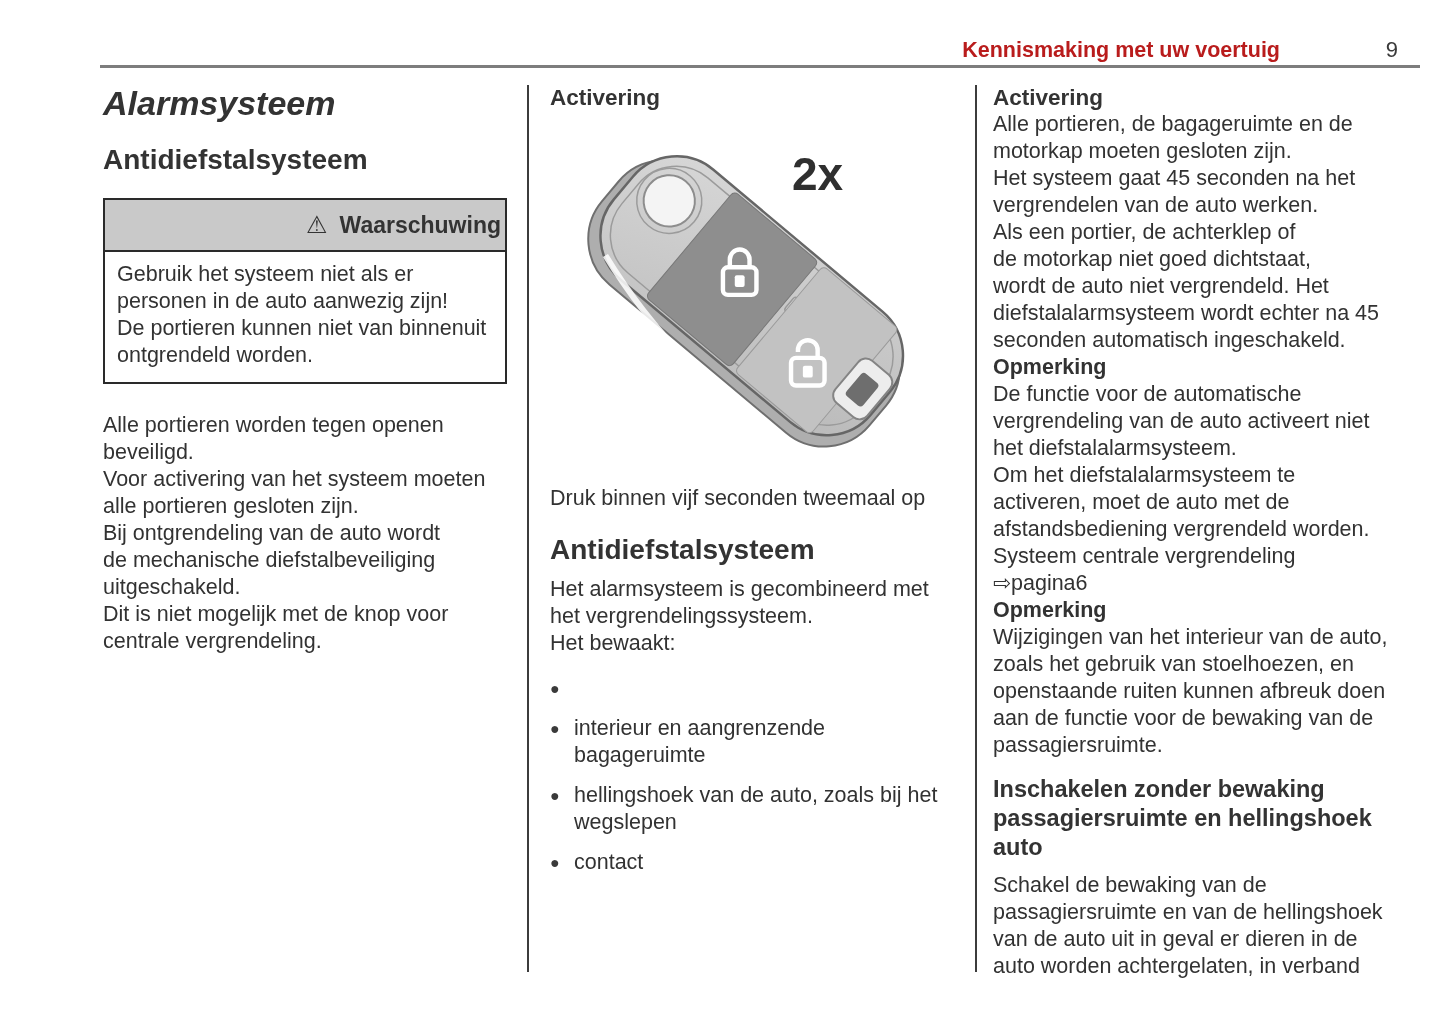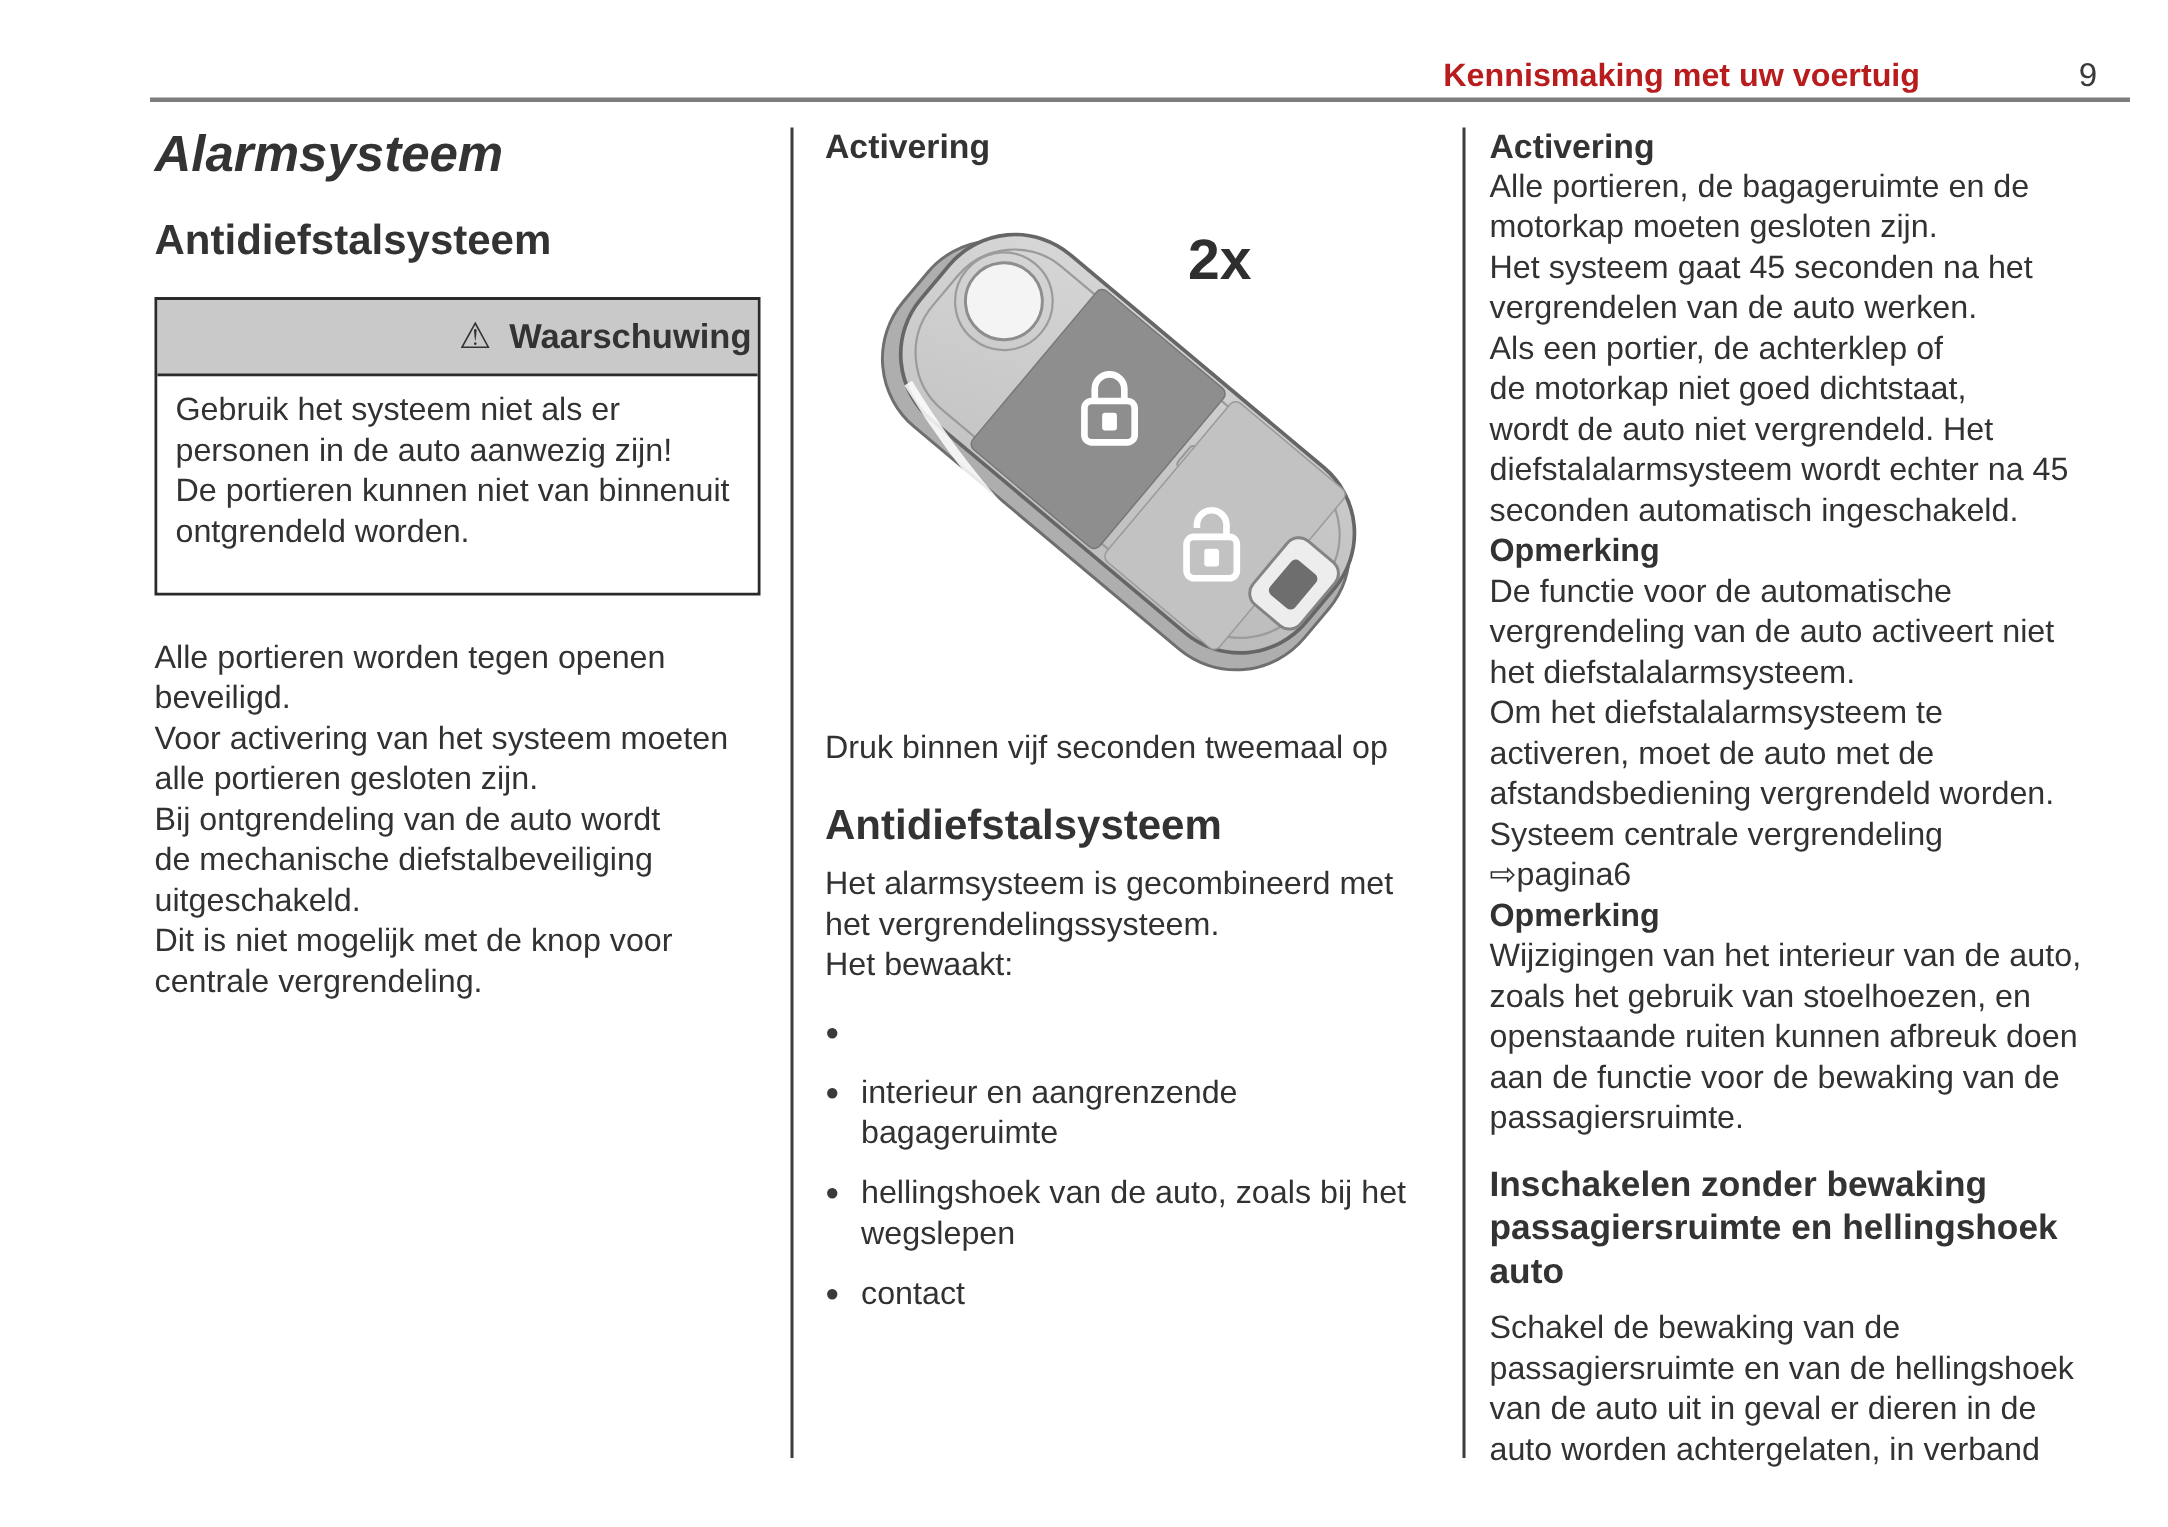--- a/index.html
+++ b/index.html
@@ -24,25 +24,25 @@
   h1,h2,h3{margin:0;color:#333;}
   h1{font-size:34px;line-height:38px;font-style:italic;}
   h2{font-size:28px;line-height:32px;}
   h3{font-size:22.5px;line-height:27px;}
   .col1 h2{margin-top:22px;}
   
   .warnbox{margin-top:22px;border:2px solid #2a2a2a;}
   .warn-head{background:#c9c9c9;border-bottom:2px solid #2a2a2a;text-align:right;
     font-weight:bold;font-size:23px;padding:11px 4px;color:#333;}
   .warn-tri{font-weight:normal;font-size:24px;margin-right:12px;}
-  .warn-body{padding:9px 12px 27px;background:#fff;}
+  .warn-body{padding:9px 12px 13px;background:#fff;}
   .col1 .bodytext{margin-top:28px;}
   
   .figure{position:relative;height:352px;margin-top:8px;}
-  .fig-label{position:absolute;left:242px;top:42px;font-size:38px;font-weight:bold;color:#2f2f2f;text-align:right;}
+  .fig-label{position:absolute;left:242px;top:42px;font-size:46px;font-weight:bold;color:#2f2f2f;text-align:right;}
   .figure svg{position:absolute;left:4px;top:6px;}
   .instr{margin-top:14px;}
   .instr-line2{display:flex;align-items:center;gap:10px;margin-top:4px;}
   .lock-inline{display:inline-flex;align-items:center;justify-content:center;
     border:1px solid #e2e2e2;padding:2px 3px;background:#fff;}
   .col2 h2{margin-top:22px;}
   .col2 .bodytext{margin-top:10px;}
   ul.bullets{list-style:none;margin:18px 0 0;padding:0;}
   ul.bullets li{display:flex;margin-bottom:13px;}
   .dot{width:24px;flex:0 0 24px;font-size:16px;line-height:27px;color:#3a3a3a;}

